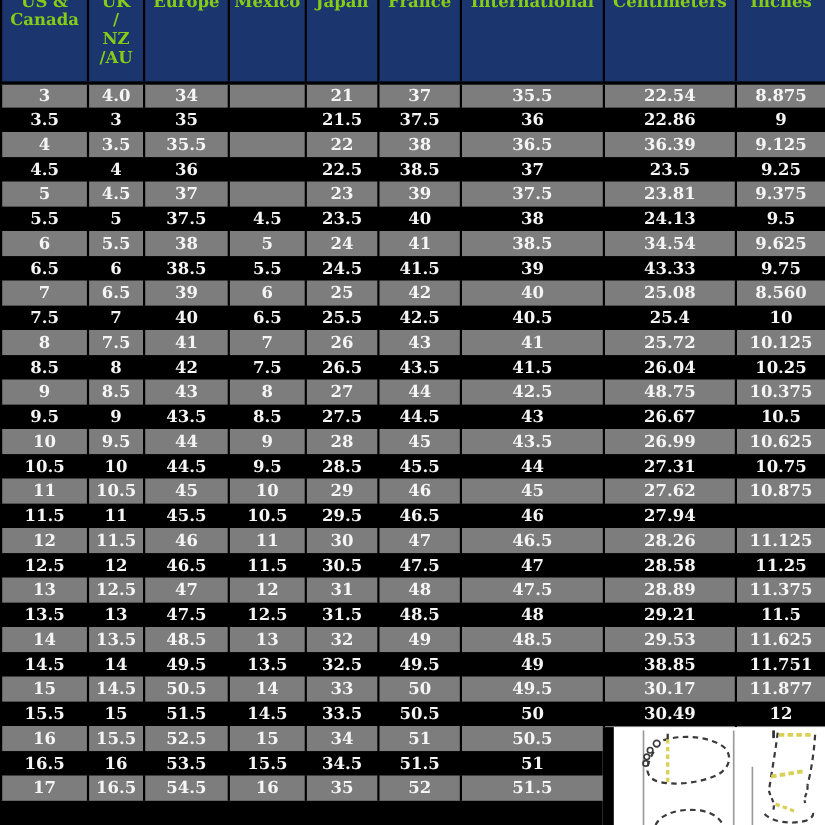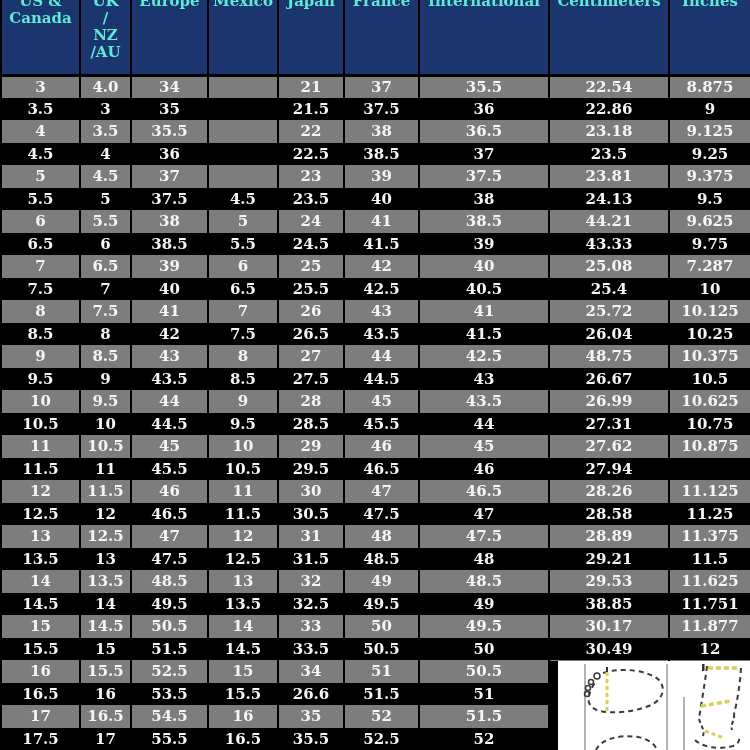--- a/index.html
+++ b/index.html
@@ -13,21 +13,21 @@
   }
   table.size-table {
     border-collapse: collapse;
     table-layout: fixed;
     width: 750px;
     border-left: 2px solid #000;
   }
   thead tr { height: 75px; }
   thead th {
     background: #1b356e;
-    color: #5eead4;
+    color: #84cc16;
     font-size: 15px;
     font-weight: bold;
     vertical-align: top;
     text-align: center;
     border-right: 2px solid #000;
     border-bottom: 3px solid #000;
     padding: 0;
     overflow: visible;
   }
   .th-inner { position: relative; top: -7px; line-height: 17px; }
@@ -129,21 +129,21 @@
           <td>9</td>
         </tr>
         <tr>
           <td>4</td>
           <td>3.5</td>
           <td>35.5</td>
           <td></td>
           <td>22</td>
           <td>38</td>
           <td>36.5</td>
-          <td>23.18</td>
+          <td>36.39</td>
           <td>9.125</td>
         </tr>
         <tr>
           <td>4.5</td>
           <td>4</td>
           <td>36</td>
           <td></td>
           <td>22.5</td>
           <td>38.5</td>
           <td>37</td>
@@ -173,21 +173,21 @@
           <td>9.5</td>
         </tr>
         <tr>
           <td>6</td>
           <td>5.5</td>
           <td>38</td>
           <td>5</td>
           <td>24</td>
           <td>41</td>
           <td>38.5</td>
-          <td>44.21</td>
+          <td>34.54</td>
           <td>9.625</td>
         </tr>
         <tr>
           <td>6.5</td>
           <td>6</td>
           <td>38.5</td>
           <td>5.5</td>
           <td>24.5</td>
           <td>41.5</td>
           <td>39</td>
@@ -196,21 +196,21 @@
         </tr>
         <tr>
           <td>7</td>
           <td>6.5</td>
           <td>39</td>
           <td>6</td>
           <td>25</td>
           <td>42</td>
           <td>40</td>
           <td>25.08</td>
-          <td>7.287</td>
+          <td>8.560</td>
         </tr>
         <tr>
           <td>7.5</td>
           <td>7</td>
           <td>40</td>
           <td>6.5</td>
           <td>25.5</td>
           <td>42.5</td>
           <td>40.5</td>
           <td>25.4</td>
@@ -401,45 +401,34 @@
           <td>51</td>
           <td>50.5</td>
           <td></td>
           <td></td>
         </tr>
         <tr>
           <td>16.5</td>
           <td>16</td>
           <td>53.5</td>
           <td>15.5</td>
-          <td>26.6</td>
+          <td>34.5</td>
           <td>51.5</td>
           <td>51</td>
           <td></td>
           <td></td>
         </tr>
         <tr>
           <td>17</td>
           <td>16.5</td>
           <td>54.5</td>
           <td>16</td>
           <td>35</td>
           <td>52</td>
           <td>51.5</td>
-          <td></td>
-          <td></td>
-        </tr>
-        <tr>
-          <td>17.5</td>
-          <td>17</td>
-          <td>55.5</td>
-          <td>16.5</td>
-          <td>35.5</td>
-          <td>52.5</td>
-          <td>52</td>
           <td></td>
           <td></td>
         </tr>
       </tbody>
   </table>
 
   <div class="diagram-area">
     <svg width="118" height="89" viewBox="0 0 118 89">
       <line x1="27" y1="3" x2="27" y2="89" stroke="#9a9a9a" stroke-width="1.5"></line>
       <line x1="109" y1="3" x2="109" y2="89" stroke="#9a9a9a" stroke-width="1.5"></line>

